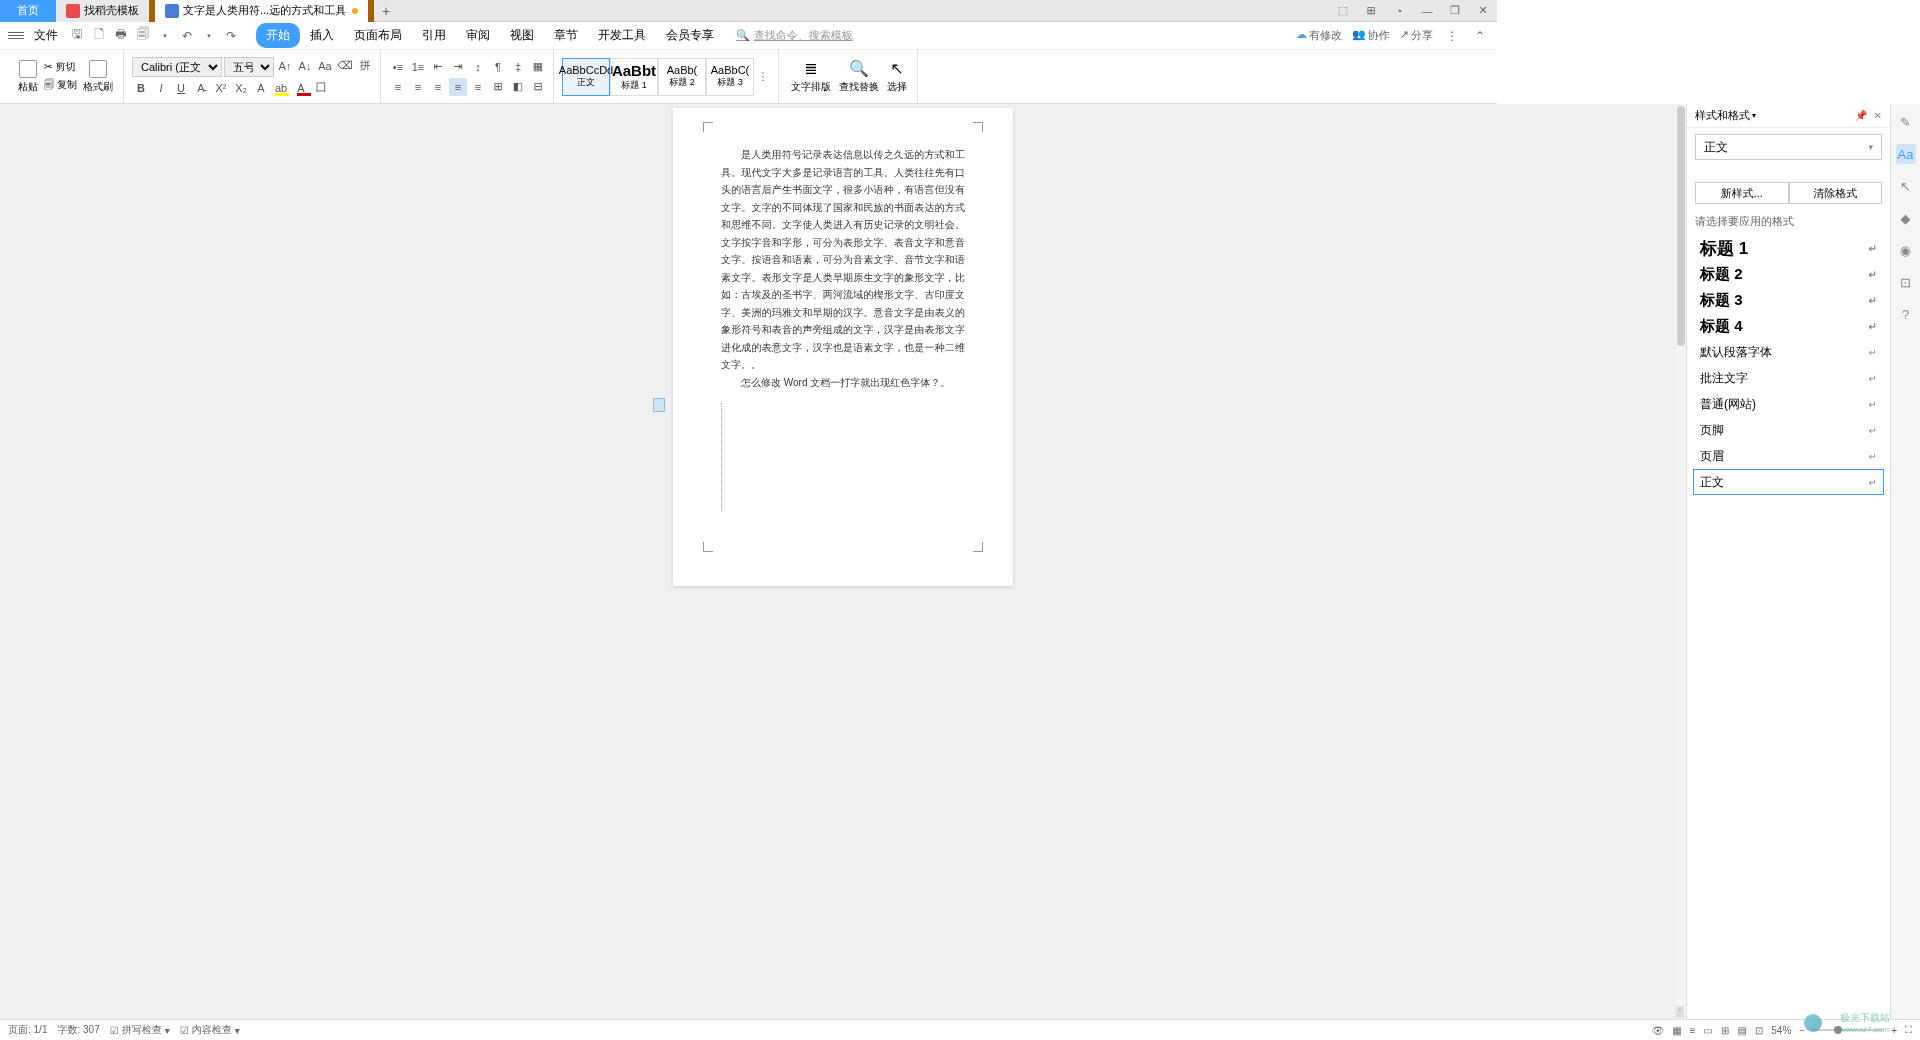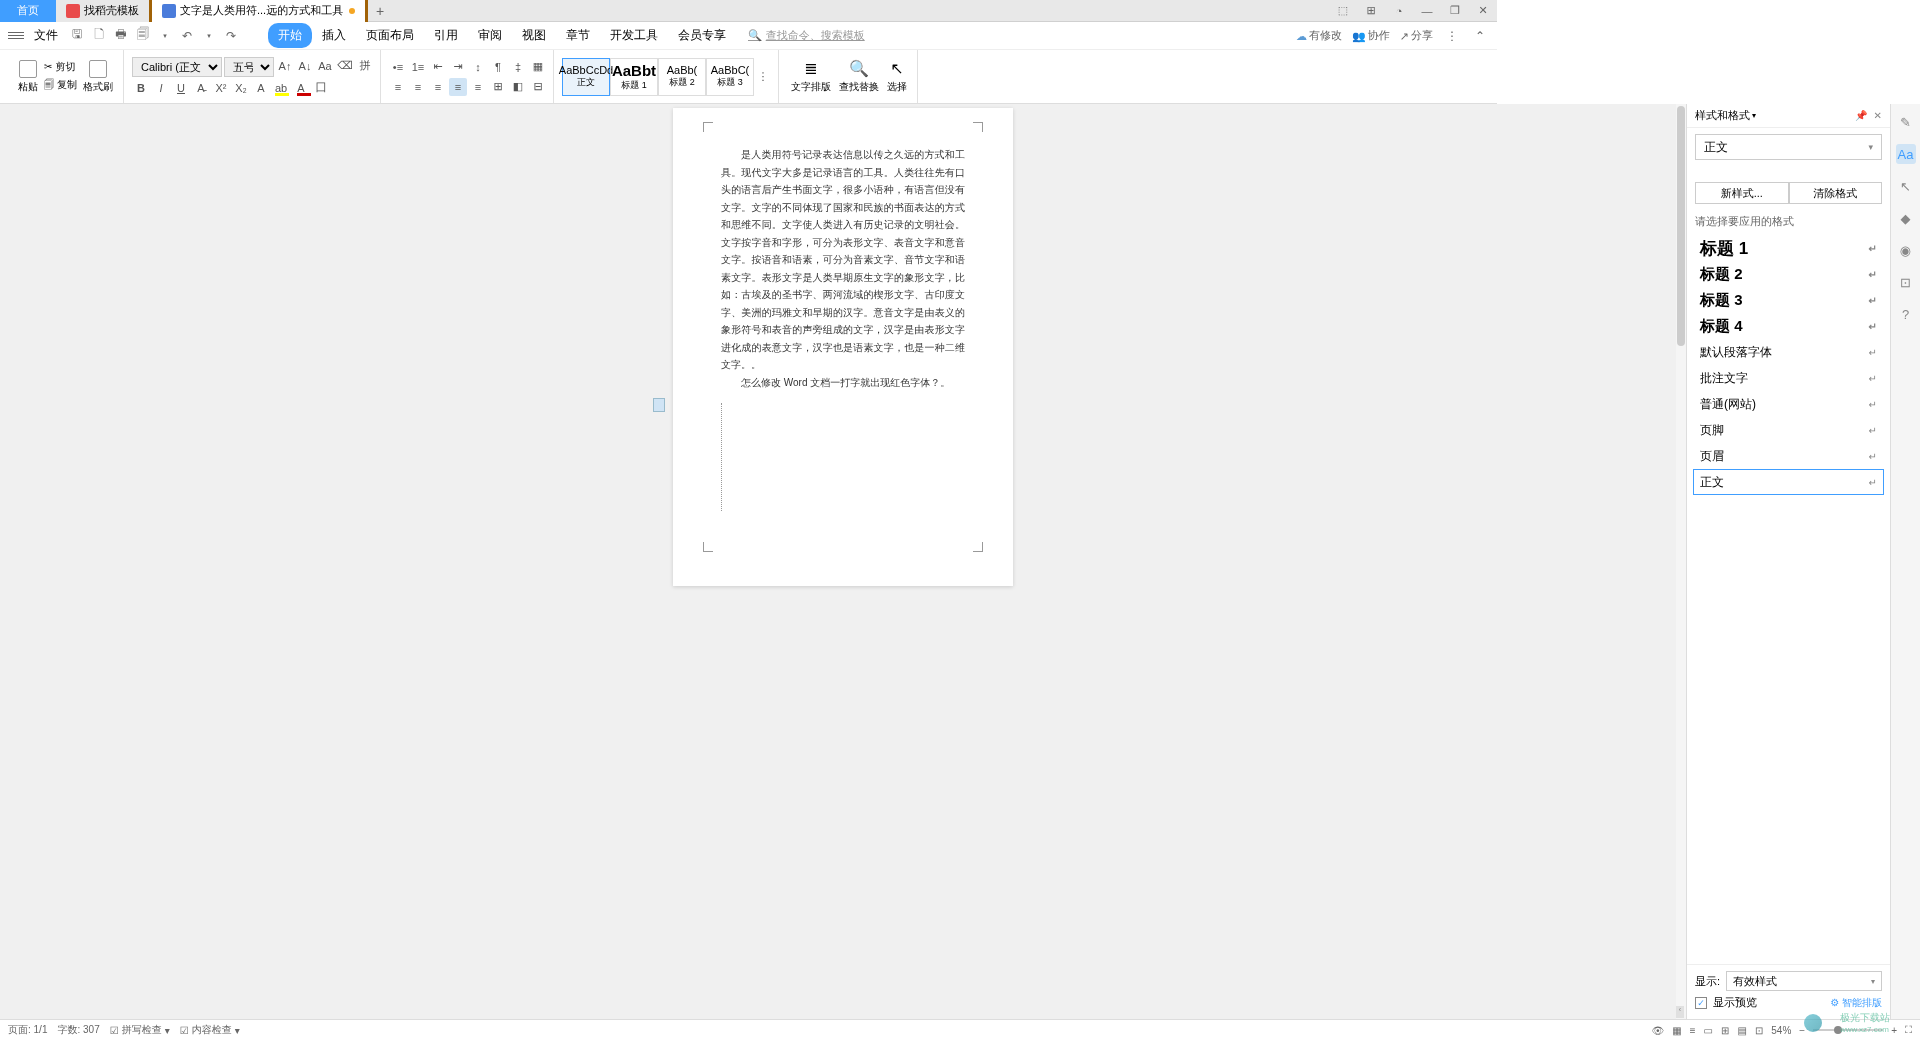--- a/index.html
+++ b/index.html
@@ -2,45 +2,45 @@
 <html><head>
 <meta charset="utf-8">
 <style>
 * { margin: 0; padding: 0; box-sizing: border-box; font-family: "Microsoft YaHei", sans-serif; }
 body { background: #fff; overflow: hidden; width: 1497px; height: 813px; }
 
 
 .titlebar { height: 22px; background: #e8e8e8; display: flex; align-items: center; border-bottom: 1px solid #d0d0d0; }
 .tab { height: 22px; display: flex; align-items: center; padding: 0 10px; font-size: 11px; position: relative; cursor: pointer; }
 .tab.home { background: #409eff; color: #fff; width: 56px; justify-content: center; }
-.tab.normal { background: #e8e8e8; border-right: 3px solid #a16207; }
+.tab.normal { background: #e8e8e8; border-right: 6px solid #a16207; }
 .tab.active { background: #fff; }
 .tab-icon { width: 14px; height: 14px; margin-right: 4px; border-radius: 2px; }
 .tab-icon.red { background: #e94b4b; }
 .tab-icon.blue { background: #4a7cdb; }
 .tab-close, .tab-dot { margin-left: 6px; font-size: 9px; color: #999; }
 .tab-dot { width: 6px; height: 6px; border-radius: 50%; background: #f5a623; }
 .tab-add { width: 24px; text-align: center; color: #666; font-size: 14px; }
 .win-controls { margin-left: auto; display: flex; }
 .win-btn { width: 28px; height: 22px; display: flex; align-items: center; justify-content: center; font-size: 11px; color: #666; cursor: pointer; }
 
 
 .menubar { height: 28px; background: #fff; display: flex; align-items: center; padding: 0 8px; border-bottom: 1px solid #eee; }
 .menu-left { display: flex; align-items: center; gap: 4px; }
 .hamburger { width: 16px; display: flex; flex-direction: column; gap: 2px; }
 .hamburger span { height: 1px; background: #666; }
 .file-label { font-size: 12px; margin: 0 6px; }
 .qat-icon { width: 18px; height: 18px; display: flex; align-items: center; justify-content: center; color: #666; font-size: 12px; cursor: pointer; }
-.menu-tabs { display: flex; margin-left: 28px; }
+.menu-tabs { display: flex; margin-left: 16px; }
 .menu-tab { padding: 4px 10px; font-size: 12px; cursor: pointer; border-radius: 10px; }
 .menu-tab.active { background: #409eff; color: #fff; }
 .search-box { margin-left: 12px; display: flex; align-items: center; color: #999; font-size: 11px; text-decoration: underline; }
 .search-box::before { content: "🔍"; font-size: 11px; margin-right: 4px; }
 .menu-right { margin-left: auto; display: flex; align-items: center; gap: 10px; font-size: 11px; color: #666; }
-.menu-right-item { cursor: pointer; display: flex; align-items: flex-end; gap: 2px; }
+.menu-right-item { cursor: pointer; display: flex; align-items: flex-start; gap: 2px; }
 .cloud-icon::before { content: "☁"; color: #5b9bd5; }
 .triangle-down { font-size: 7px; }
 
 
 .ribbon { height: 54px; background: #fff; display: flex; align-items: center; padding: 0 8px; border-bottom: 1px solid #ddd; gap: 2px; }
 .ribbon-group { display: flex; align-items: center; border-right: 1px solid #e0e0e0; padding: 0 6px; height: 100%; }
 .ribbon-btn-v { display: flex; flex-direction: column; align-items: center; justify-content: center; font-size: 10px; gap: 2px; cursor: pointer; padding: 0 4px; }
 .ribbon-icon { width: 18px; height: 18px; border: 1px solid #999; border-radius: 2px; }
 .ribbon-col { display: flex; flex-direction: column; gap: 1px; }
 .ribbon-item { display: flex; align-items: center; gap: 3px; font-size: 10px; cursor: pointer; padding: 1px 2px; }
@@ -357,33 +357,20 @@
       </div>
       <div class="style-item ">
         <span>页眉</span>
         <span class="return-mark">↵</span>
       </div>
       <div class="style-item selected">
         <span>正文</span>
         <span class="return-mark">↵</span>
       </div>
     </div>
-  <div class="panel-footer">
-    <div class="panel-footer-row">
-      <span>显示:</span>
-      <div class="footer-select">
-          <span>有效样式</span>
-        </div>
-    </div>
-    <div class="panel-footer-row">
-      <span class="checkbox">✓</span>
-      <span>显示预览</span>
-      <span class="smart-layout">⚙ <span>智能排版</span></span>
-    </div>
-  </div>
 </div>
 
 <div class="right-sidebar">
   <div class="sidebar-icon">✎</div>
   <div class="sidebar-icon active">Aa</div>
   <div class="sidebar-icon">↖</div>
   <div class="sidebar-icon">◆</div>
   <div class="sidebar-icon">◉</div>
   <div class="sidebar-icon">⊡</div>
   <div class="sidebar-icon">?</div>

